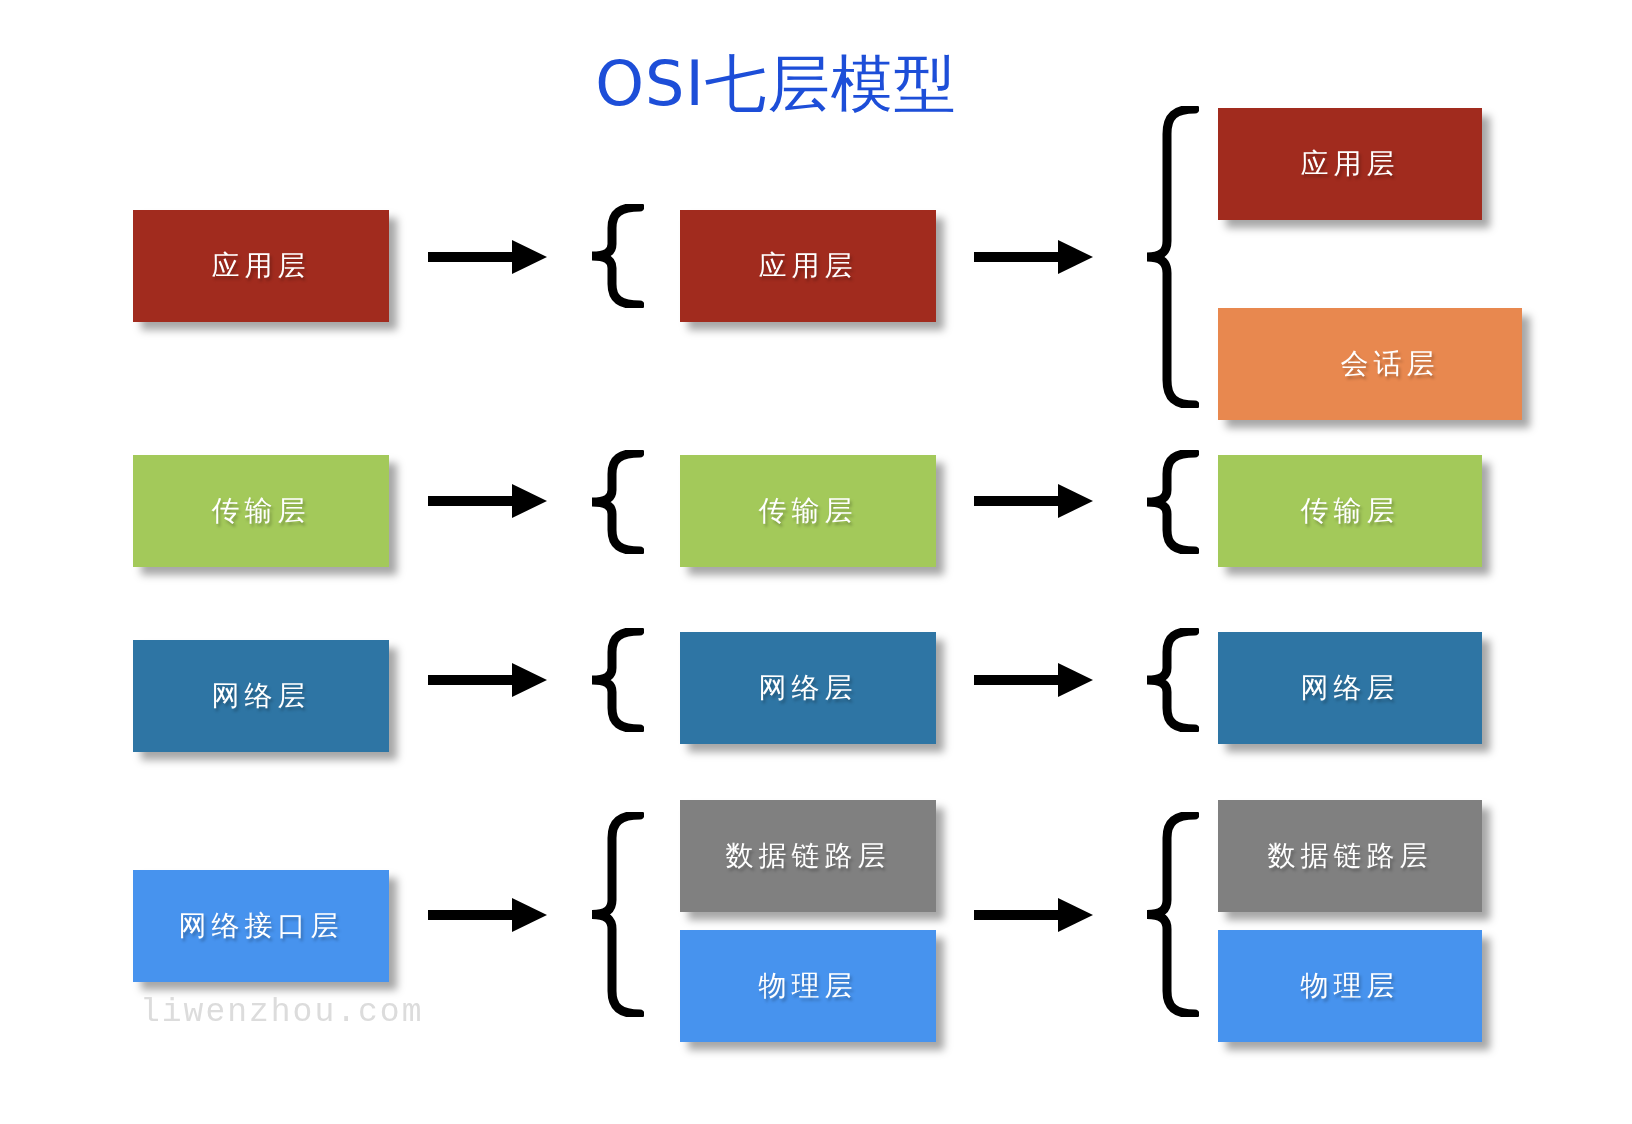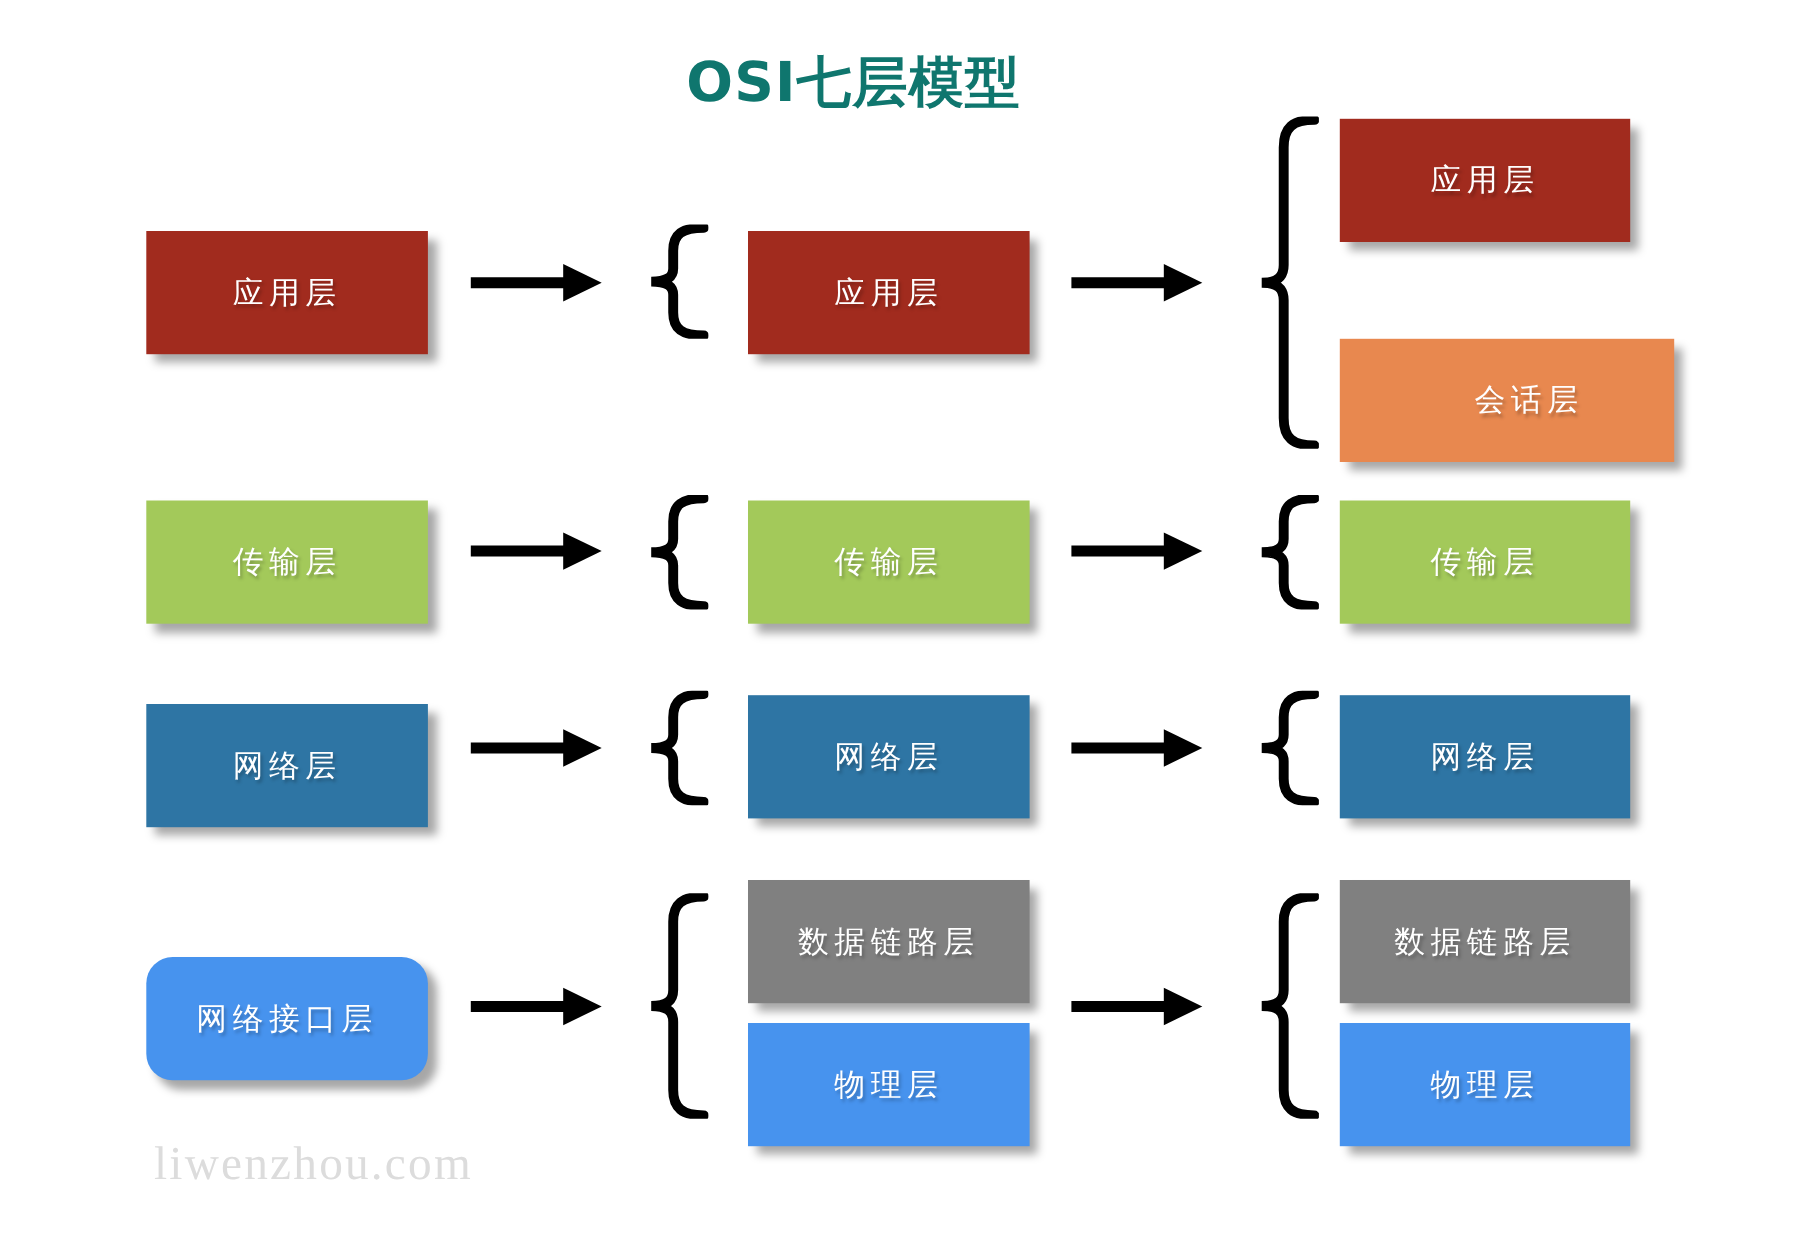--- a/index.html
+++ b/index.html
@@ -14,23 +14,23 @@
     height: 1124px;
     background: #ffffff;
     overflow: hidden;
   }
   .title {
     position: absolute;
     left: 776px;
     top: 42px;
     transform: translateX(-50%);
     margin: 0;
-    font-size: 50px;
-    font-weight: bold;
-    color: #0f766e;
+    font-size: 62px;
+    font-weight: normal;
+    color: #1d4ed8;
     letter-spacing: 1px;
     white-space: nowrap;
   }
   .box {
     position: absolute;
     width: 256px;
     height: 112px;
     display: flex;
     align-items: center;
     justify-content: center;
@@ -40,38 +40,37 @@
     white-space: nowrap;
     box-shadow: 8px 8px 8px rgba(0,0,0,0.35);
     text-shadow: 2px 3px 3px rgba(0,0,0,0.25);
   }
   .box.wide { width: 264px; }
   .brace, .arrow { position: absolute; }
   .watermark {
     position: absolute;
     left: 140px;
     top: 994px;
-    font-family: Liberation Serif, serif;
-    font-size: 43px;
+    font-family: Liberation Mono, monospace;
+    font-size: 33px;
     color: #dcdcdc;
     letter-spacing: 2px;
-    margin-top: 40px;
   }
 </style>
 </head>
 <body>
 
 <div class="canvas">
 
   <h1 class="title">OSI七层模型</h1>
 
   <div class="box" style="left: 133px; top: 210px; background-color: rgb(161, 43, 30);">应用层</div>
   <div class="box" style="left: 133px; top: 455px; background-color: rgb(163, 201, 90);">传输层</div>
   <div class="box" style="left: 133px; top: 640px; background-color: rgb(46, 117, 164);">网络层</div>
-  <div class="box" style="left: 133px; top: 870px; background-color: rgb(71, 147, 238); border-radius: 24px;">网络接口层</div>
+  <div class="box" style="left: 133px; top: 870px; background-color: rgb(71, 147, 238);">网络接口层</div>
 
   <div class="box" style="left: 680px; top: 210px; background-color: rgb(161, 43, 30);">应用层</div>
   <div class="box" style="left: 680px; top: 455px; background-color: rgb(163, 201, 90);">传输层</div>
   <div class="box" style="left: 680px; top: 632px; background-color: rgb(46, 117, 164);">网络层</div>
   <div class="box" style="left: 680px; top: 800px; background-color: rgb(128, 128, 128);">数据链路层</div>
   <div class="box" style="left: 680px; top: 930px; background-color: rgb(71, 147, 238);">物理层</div>
 
   <div class="box wide" style="left: 1218px; top: 108px; background-color: rgb(161, 43, 30);">应用层</div>
   <div class="box wide" style="left: 1218px; top: 308px; background-color: rgb(232, 136, 79); padding-left: 40px;">会话层</div>
   <div class="box wide" style="left: 1218px; top: 455px; background-color: rgb(163, 201, 90);">传输层</div>

